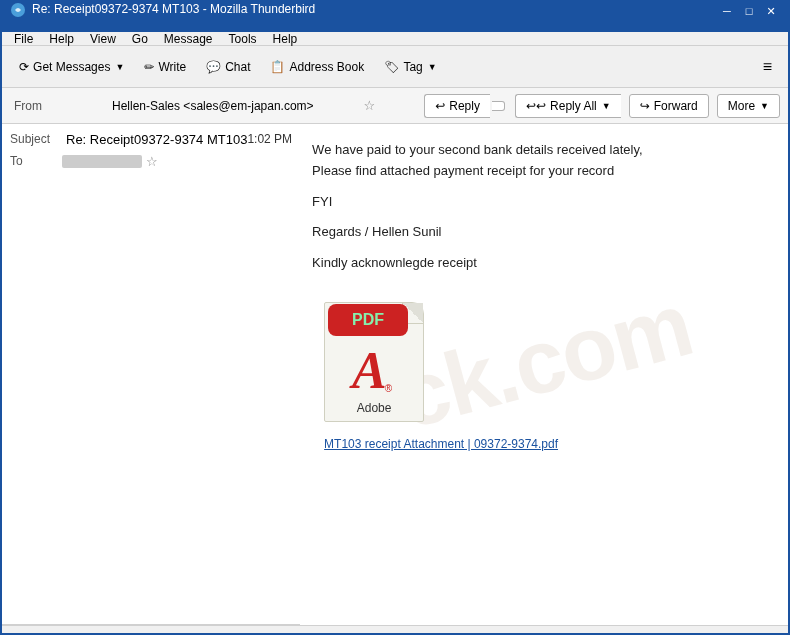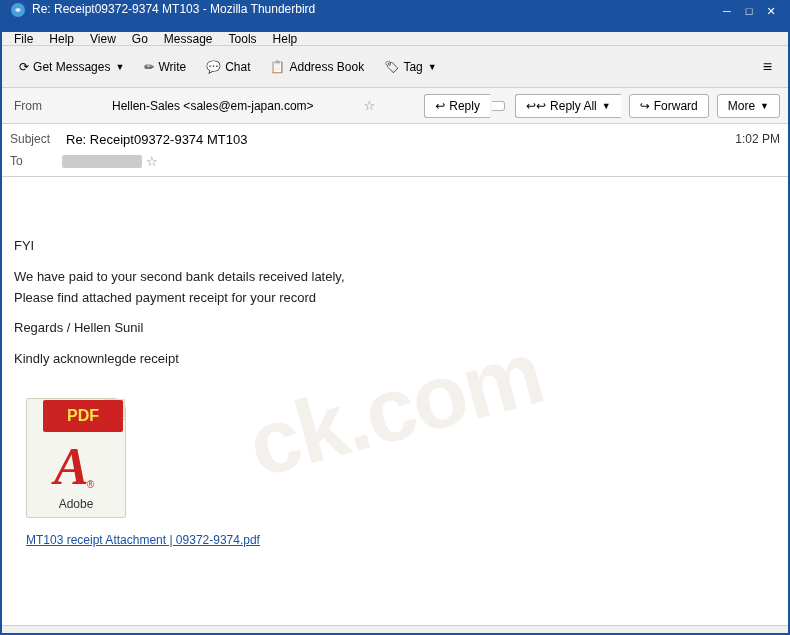--- a/index.html
+++ b/index.html
@@ -237,29 +237,29 @@
       width: 20px;
       height: 20px;
       background: linear-gradient(225deg, #e0e0d8 50%, #f5f5f0 50%);
       border-left: 1px solid #d0d0c0;
       border-bottom: 1px solid #d0d0c0;
     }
     
     .pdf-banner {
       position: absolute;
       top: 12px;
-      left: 17px;
+      left: 4px;
       width: 80px;
       height: 32px;
       background: #cc2222;
-      border-radius: 2px;
+      border-radius: 8px;
       display: flex;
       align-items: center;
       justify-content: center;
-      color: #fde047;
+      color: #86efac;
       font-weight: bold;
       font-size: 16px;
       font-family: Arial Black, Arial;
       z-index: 2;
     }
     
     .pdf-acrobat {
       position: absolute;
       top: 52px;
       left: 14px;
@@ -309,24 +309,22 @@
       border-top: 1px solid #d0d0d0;
       display: flex;
       align-items: center;
       padding: 0 8px;
       font-size: 11px;
       color: #555;
     }
 
     .content-area {
       display: flex;
-      flex-direction: column;
       height: calc(100% - 30px - 22px - 42px - 36px);
       overflow: hidden;
-      gap: 43px;
     }
   </style>
 </head>
 <body>
 
 <div class="title-bar">
   <div class="title-bar-icon">
     <svg width="16" height="16" viewBox="0 0 16 16">
       <circle cx="8" cy="8" r="7" fill="#4a9eda"></circle>
       <path d="M5 8 Q8 4 11 8 Q8 12 5 8" fill="#fff" opacity="0.8"></path>
@@ -430,25 +428,25 @@
 
     <div class="email-header-row">
       <span class="email-label">To</span>
       <span class="blurred-addr"></span>
       <span class="star-icon">☆</span>
     </div>
   </div>
 
   <div class="email-body">
     <div class="watermark">ck.com</div>
-    <p>FYI</p>
     <p>
       <span>We have paid to your second bank details received lately,</span><br>
       <span>Please find attached payment receipt for your record</span>
     </p>
+    <p>FYI</p>
     <p>Regards / Hellen Sunil</p>
     <p>Kindly acknownlegde receipt</p>
 
     <div class="attachment-area">
       <div class="pdf-icon">
         <div class="pdf-paper"></div>
         <div class="pdf-banner">PDF</div>
         <div class="pdf-acrobat">
           <span class="acrobat-a"><i style="color:#cc2222; font-family:Georgia,serif; font-style:italic;">A</i></span>
           <span class="acrobat-dot">®</span>

